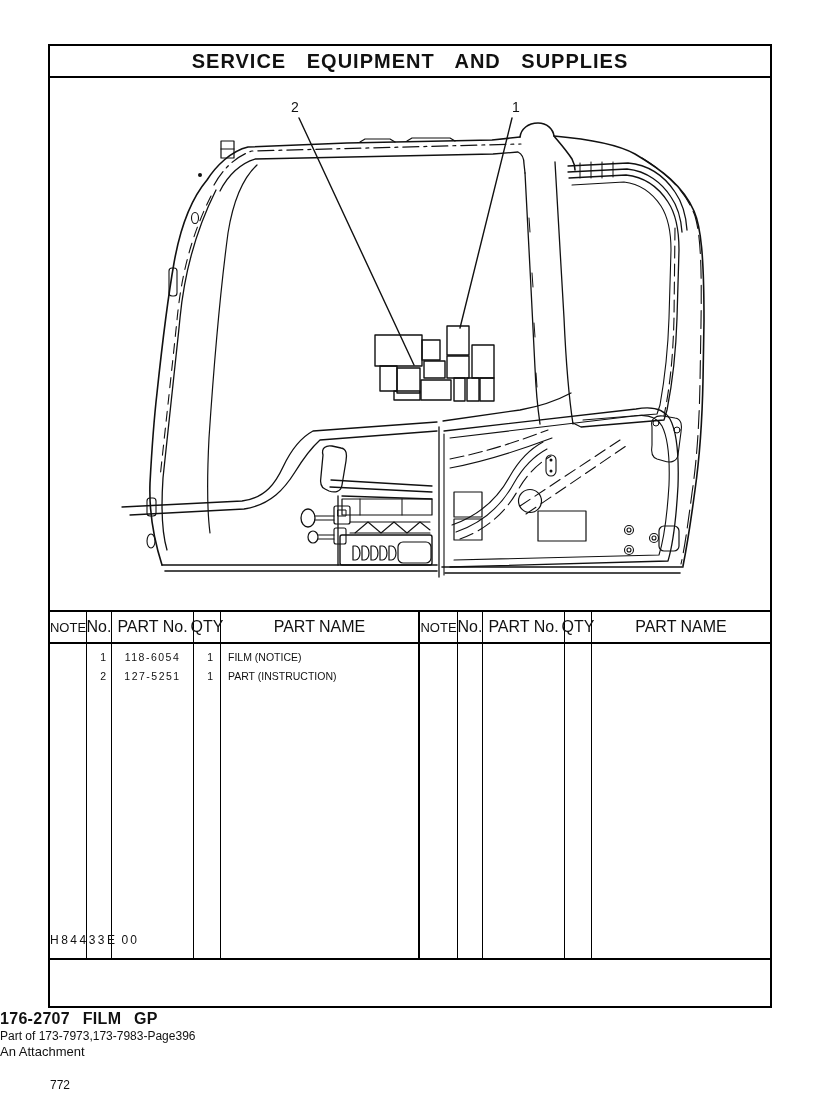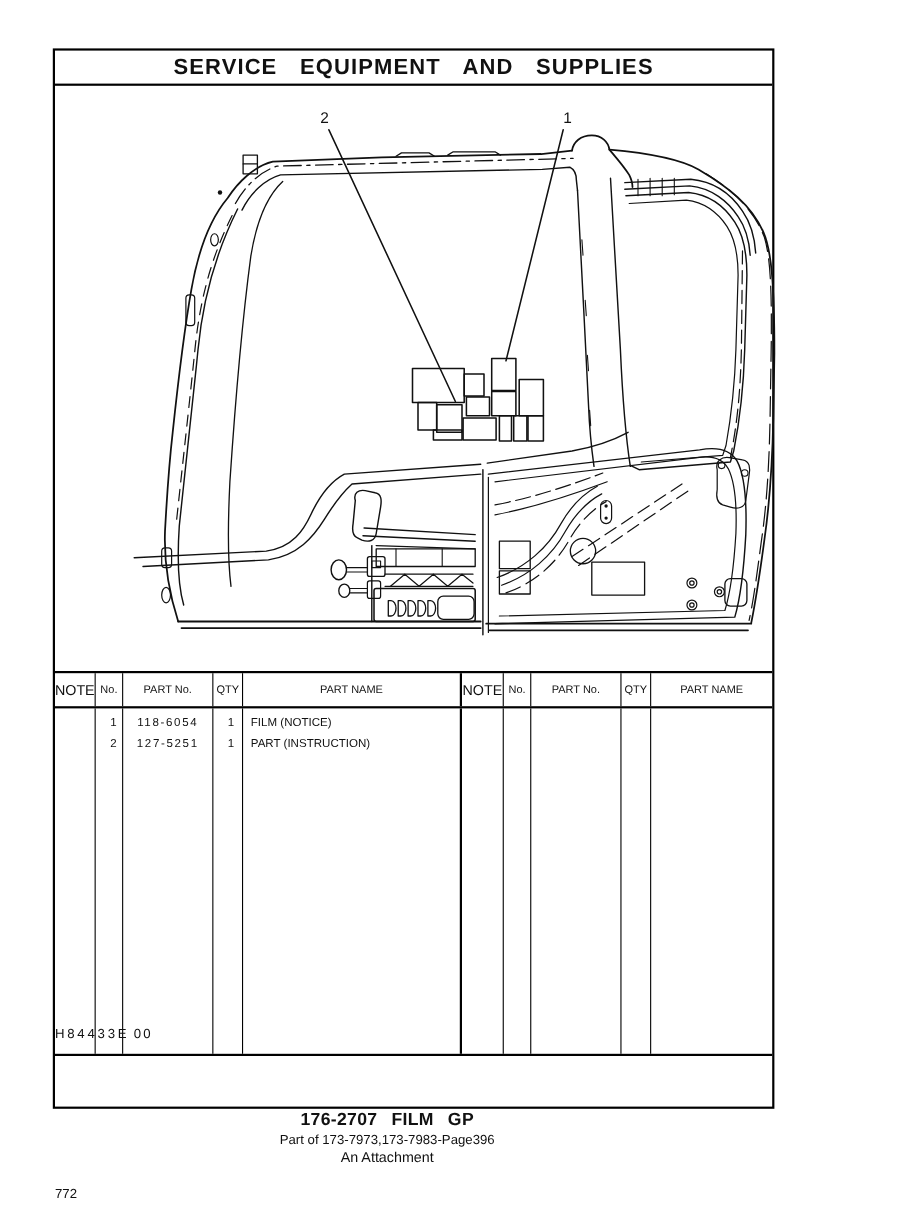--- a/index.html
+++ b/index.html
@@ -4,21 +4,21 @@
 <style>
   html,body{margin:0;padding:0;}
   body{
     width:840px;height:1119px;position:relative;
     background:#ffffff;
     font-family:"Liberation Sans", sans-serif;
     color:#111;
     overflow:hidden;
   }
   .frame{
-    position:absolute;left:48px;top:44px;width:656px;height:964px;
+    position:absolute;left:48px;top:44px;width:724px;height:964px;
     border:2px solid #000;box-sizing:border-box;background:#fff;
   }
   .title-band{
     position:absolute;top:0;left:0;right:0;height:30px;
     border-bottom:2px solid #000;
     display:flex;align-items:center;justify-content:center;
   }
   .title-band span{
     font-size:20px;font-weight:bold;letter-spacing:1px;word-spacing:14px;
   }
@@ -30,21 +30,21 @@
     position:absolute;top:564px;left:0;right:0;
     border-top:2px solid #000;
   }
   .thead,.tbody{
     display:grid;
     grid-template-columns:37px 25px 82px 27px 199px 38px 25px 82px 27px 1fr;
   }
   .thead{height:30px;border-bottom:2px solid #000;}
   .thead .cell{
     display:flex;align-items:center;justify-content:center;
-    border-right:1.5px solid #000;font-size:10px;white-space:nowrap;
+    border-right:1.5px solid #000;font-size:16px;white-space:nowrap;
   }
   .thead .cell.note{font-size:13px;}
   .thead .cell.mid{border-right:2px solid #000;}
   .thead .cell:last-child{border-right:none;}
   .tbody{height:314px;border-bottom:2px solid #000;}
   .tbody .col{
     border-right:1.5px solid #000;padding-top:4px;box-sizing:border-box;
   }
   .tbody .col.mid{border-right:2px solid #000;}
   .tbody .col:last-child{border-right:none;}
@@ -54,21 +54,21 @@
   .col-qty .v{text-align:right;padding-right:7px;}
   .col-name .v{padding-left:7px;}
   .stamp-row{
     position:absolute;bottom:0;left:0;right:0;height:50px;
     display:flex;align-items:center;
     padding-right:20px;padding-top:10px;box-sizing:border-box;
   }
   .stamp-row .code{font-size:12px;letter-spacing:2.5px;}
   .stamp-row .rev{font-size:12px;letter-spacing:2px;margin-left:4px;}
   .footer-block{
-    position:absolute;left:0;top:1010px;width:704px;text-align:center;
+    position:absolute;left:0;top:1010px;width:704px;
   }
   .footer-assembly{font-size:16px;font-weight:bold;word-spacing:8px;letter-spacing:0.3px;}
   .footer-reference{font-size:12px;margin-top:1px;}
   .footer-attachment{font-size:13px;margin-top:1px;}
   .page-number{position:absolute;left:50px;top:1078px;font-size:12px;}
   .doc-code{position:absolute;right:48px;top:1081px;font-size:11px;margin-top:46px;}
 </style>
 </head>
 <body>
 

